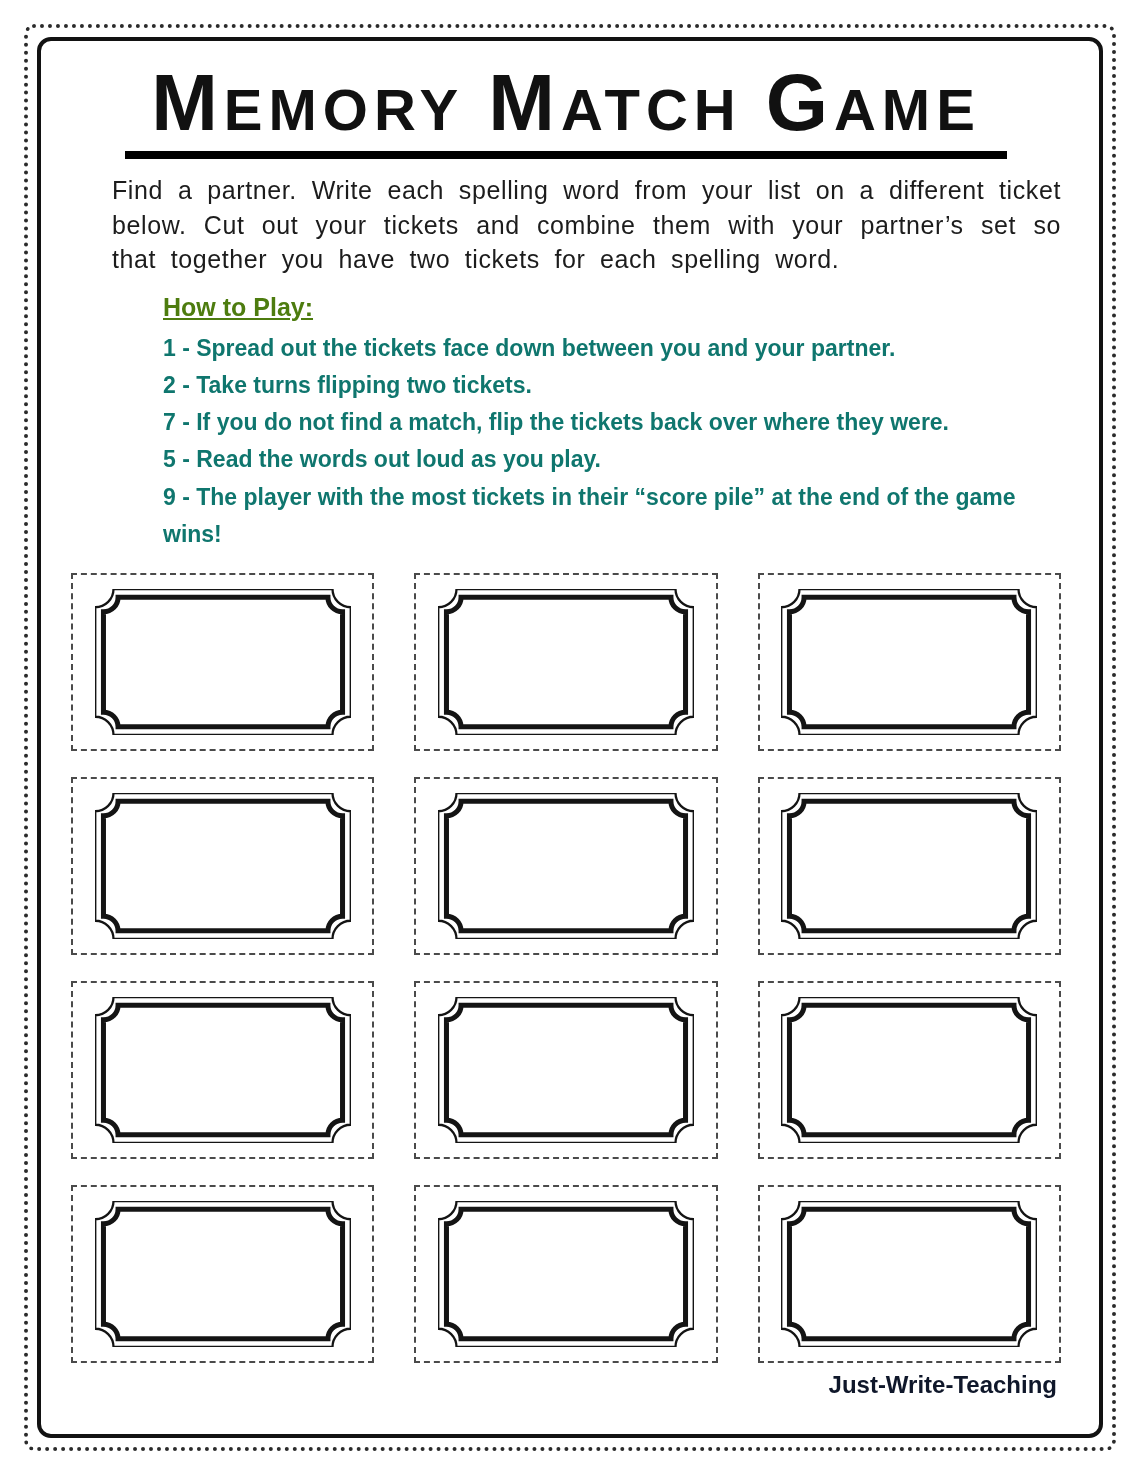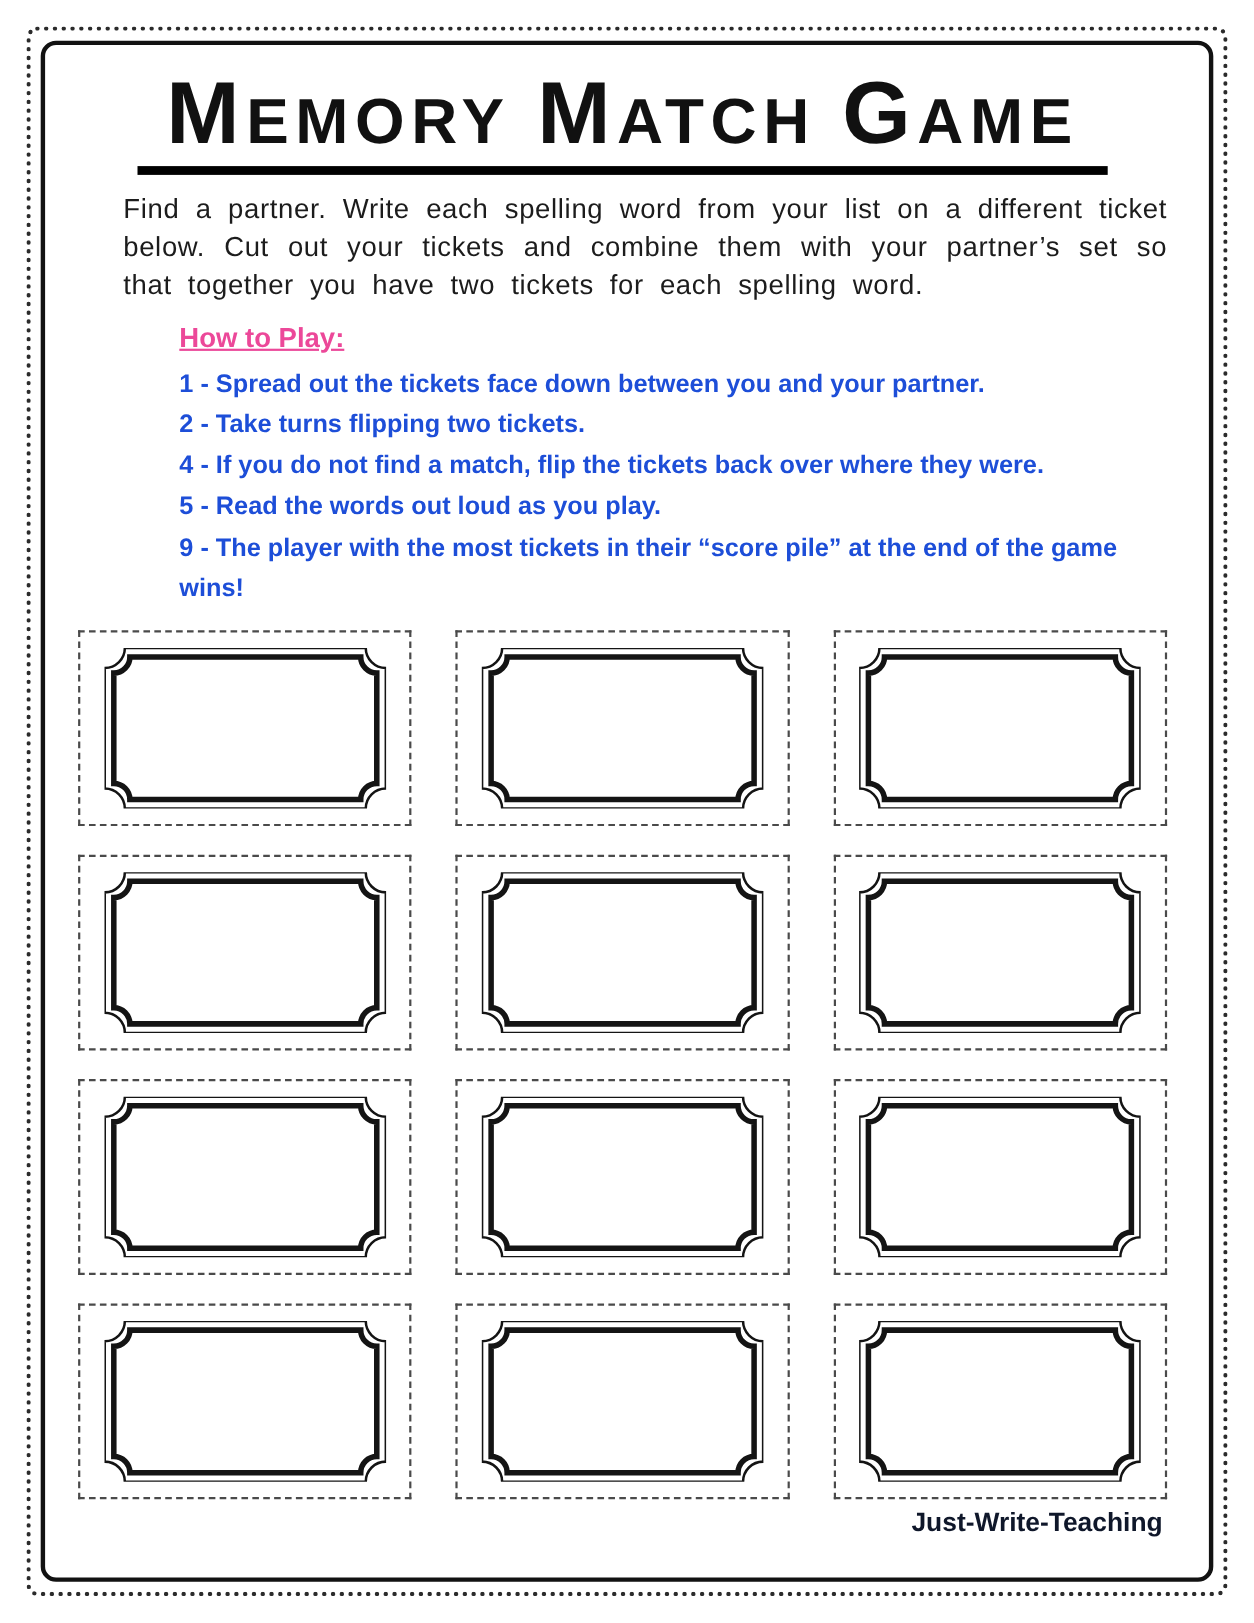--- a/index.html
+++ b/index.html
@@ -62,28 +62,28 @@
     font-weight: 400;
     margin-left: 41px;
   }
 
   
   .howto { margin: 16px 0 0 92px; }
   .howto-heading {
     font-size: 25px;
     font-weight: 700;
     text-decoration: underline;
-    color: #ec4899;
+    color: #4d7c0f;
     margin-bottom: 8px;
   }
   .howto-list { list-style: none; }
   .howto-list li {
     font-size: 23px;
     font-weight: 700;
-    color: #1d4ed8;
+    color: #0f766e;
     line-height: 1.62;
   }
 
   
   .tickets-grid {
     margin-top: 20px;
     display: grid;
     grid-template-columns: repeat(3, 1fr);
     column-gap: 40px;
     row-gap: 26px;
@@ -121,21 +121,21 @@
       <h1 class="page-title"><span class="title-word">Memory</span><span class="title-word">Match</span><span class="title-word">Game</span></h1>
     </div>
 
     <p class="intro">Find a partner. Write each spelling word from your list on a different ticket below. Cut out your tickets and combine them with your partner’s set so that together you have two tickets for each spelling word.</p>
 
     <div class="howto">
       <div class="howto-heading">How to Play:</div>
       <ul class="howto-list">
         <li>1 - Spread out the tickets face down between you and your partner.</li>
         <li>2 - Take turns flipping two tickets.</li>
-        <li>4 - If you do not find a match, flip the tickets back over where they were.</li>
+        <li>7 - If you do not find a match, flip the tickets back over where they were.</li>
         <li>5 - Read the words out loud as you play.</li>
         <li>9 - The player with the most tickets in their “score pile” at the end of the game wins!</li>
       </ul>
     </div>
 
     <div class="tickets-grid" id="tickets-grid">
         <div class="ticket-cell">
     <svg width="256" height="146" viewBox="0 0 280 160" aria-hidden="true">
 
       <path d="M20,0 H260 A20,20 0 0 0 280,20 V140 A20,20 0 0 0 260,160 H20 A20,20 0 0 0 0,140 V20 A20,20 0 0 0 20,0 Z" fill="#ffffff" stroke="#141414" stroke-width="2.5"></path>

